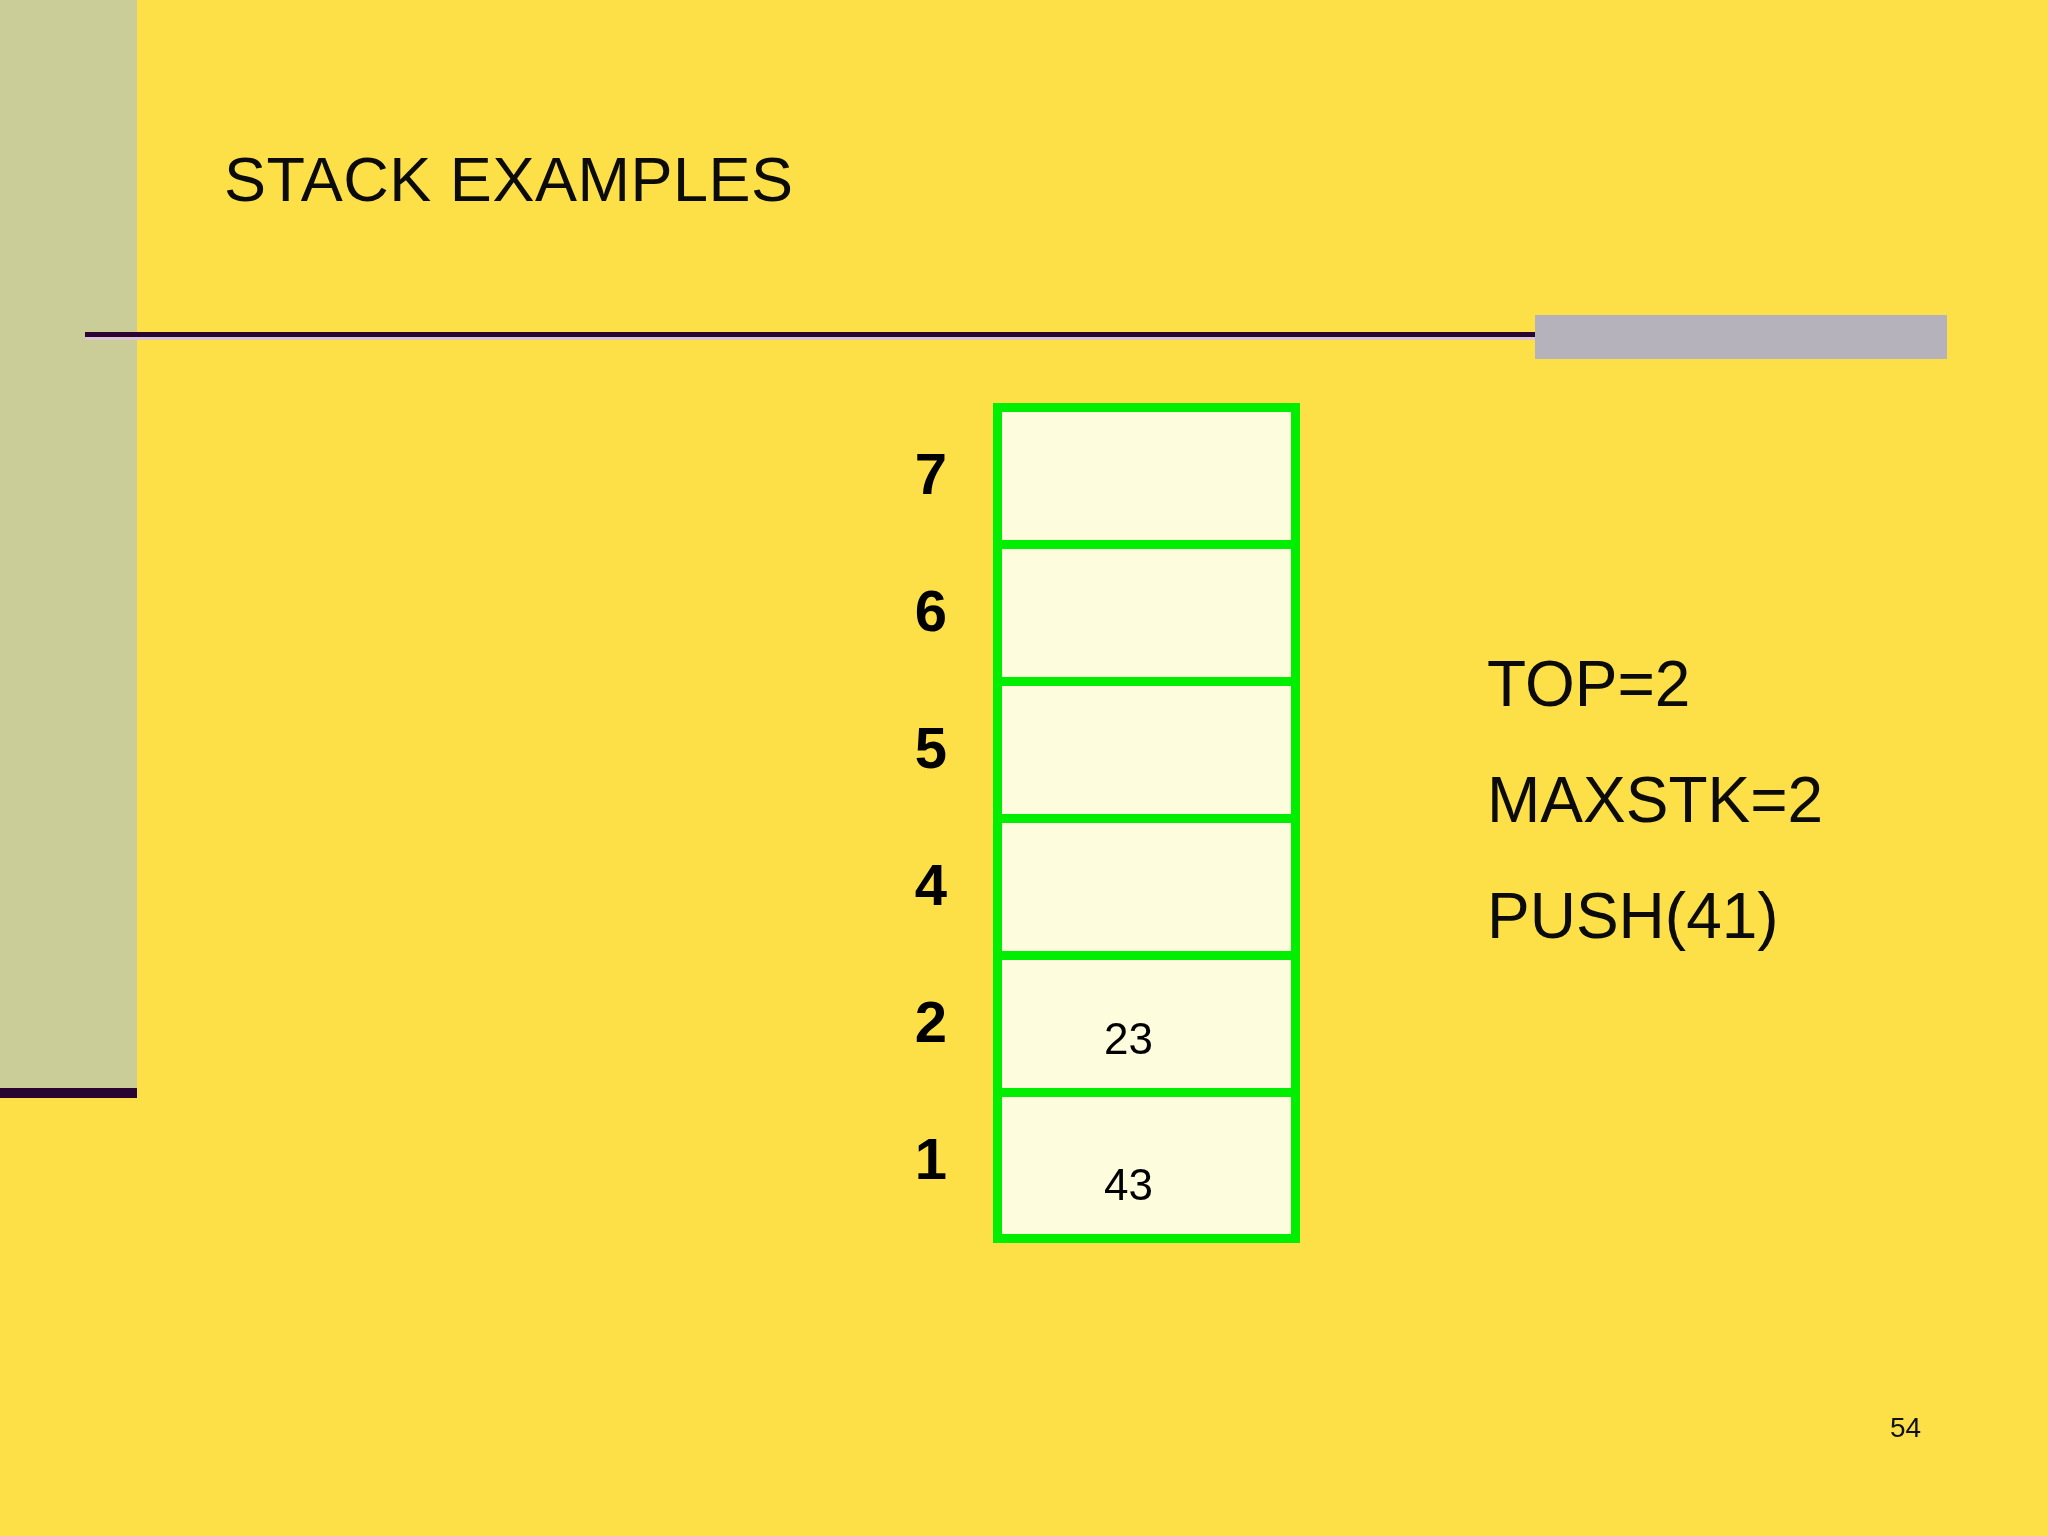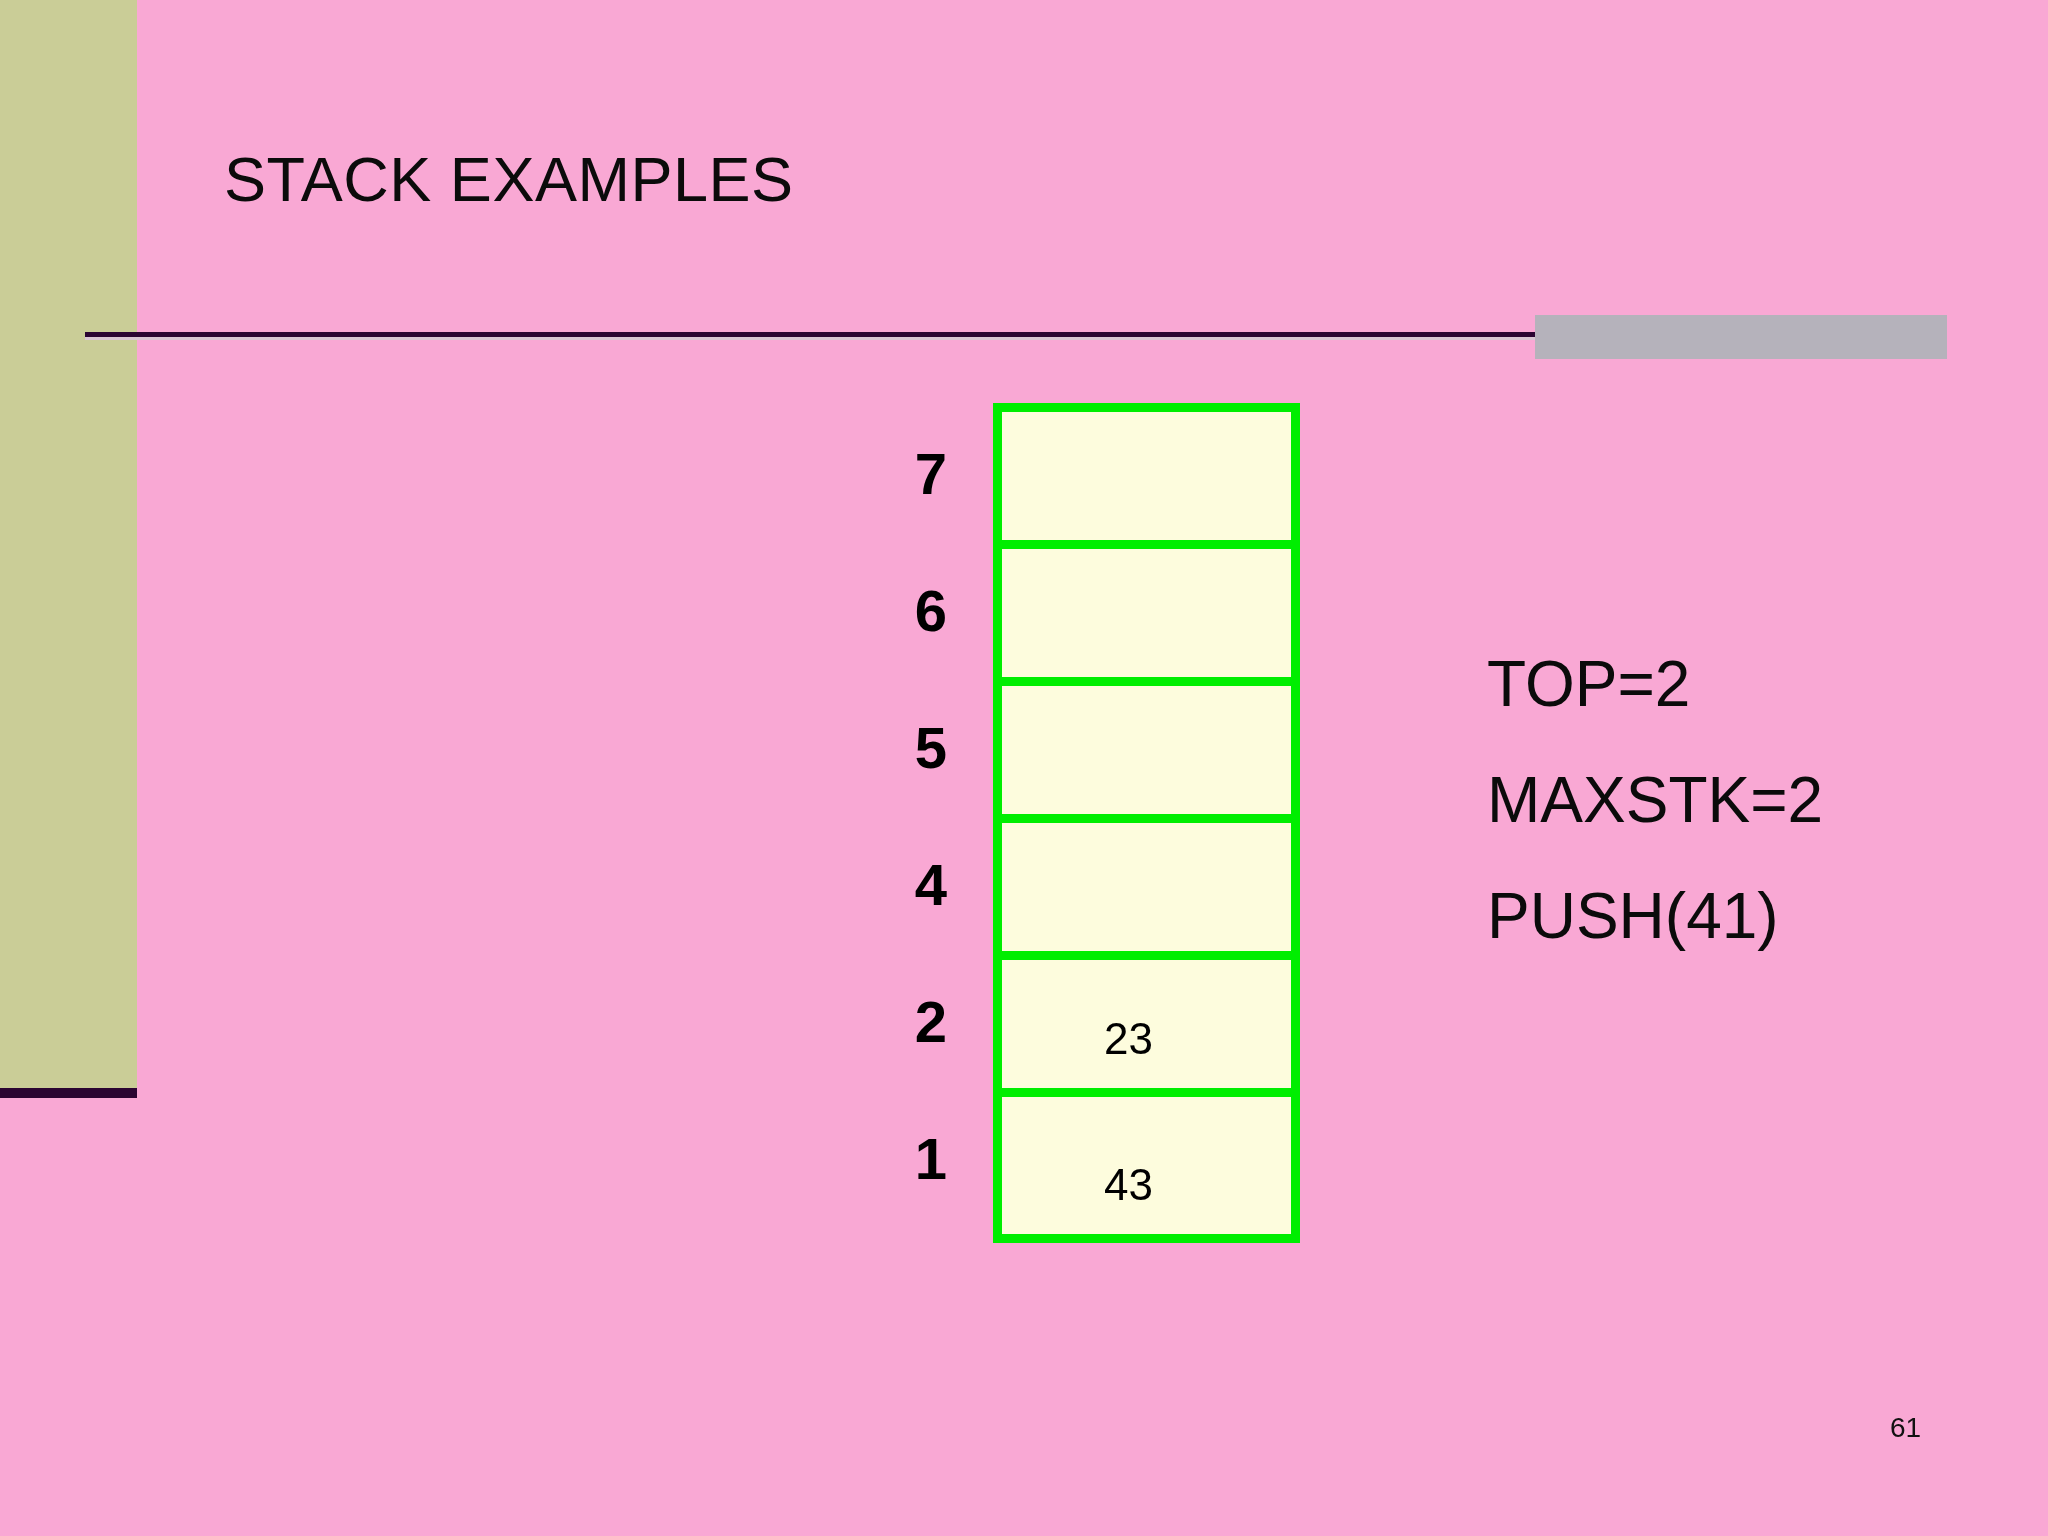--- a/index.html
+++ b/index.html
@@ -10,21 +10,21 @@
     width: 2048px;
     height: 1536px;
     background: #fdfcdd;
     font-family: "Liberation Sans", sans-serif;
     overflow: hidden;
   }
   .slide {
     position: relative;
     width: 2048px;
     height: 1536px;
-    background: #f9a8d4;
+    background: #fde047;
     overflow: hidden;
   }
 
   
   .sidebar-band {
     position: absolute;
     left: 0;
     top: 0;
     width: 137px;
     height: 1088px;
@@ -206,15 +206,15 @@
     </div>
 
   </div>
 
   <div class="notes">
     <div class="note-line">TOP=2</div>
     <div class="note-line">MAXSTK=2</div>
     <div class="note-line">PUSH(41)</div>
   </div>
 
-  <div class="page-number">61</div>
+  <div class="page-number">54</div>
 
 </div>
 
 </body></html>

